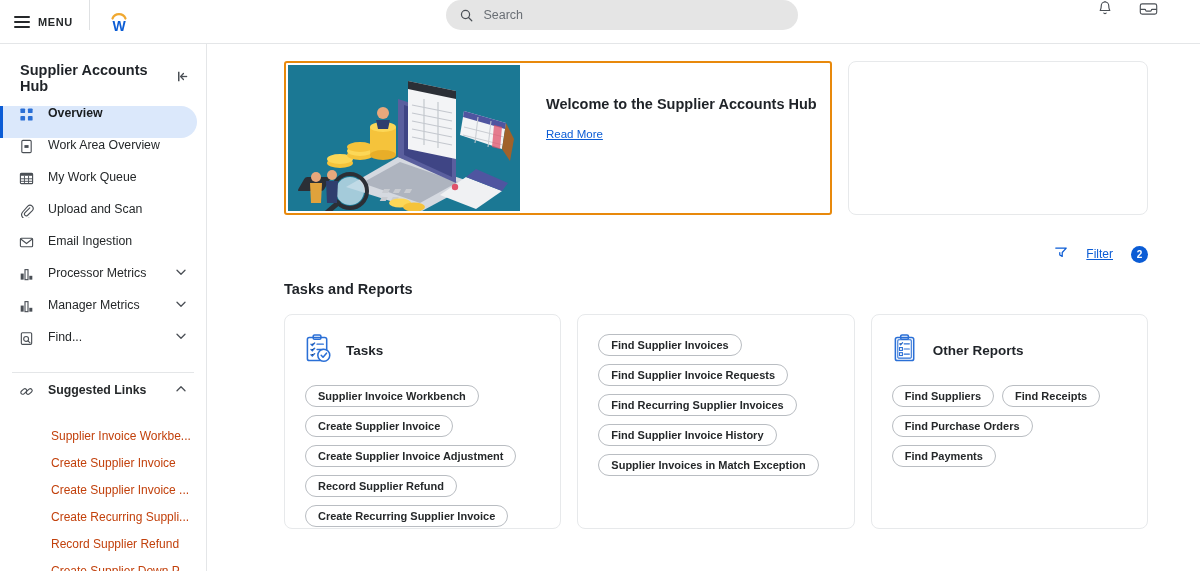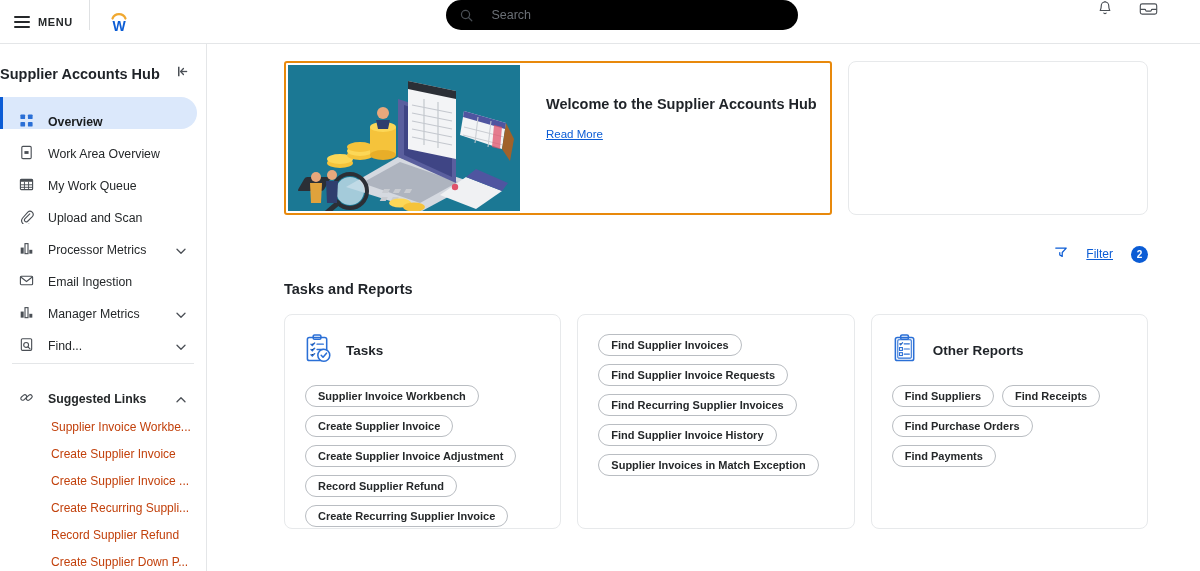--- a/index.html
+++ b/index.html
@@ -30,47 +30,47 @@
     color: #25282a;
   }
   .topbar-divider { width: 1px; height: 30px; background: #dfe1e3; }
   .logo-wrap {
     width: 58px; height: 44px; display: flex;
     align-items: center; justify-content: center; cursor: pointer;
   }
   .search-wrap { flex: 1; display: flex; justify-content: center; }
   .search-box {
     width: 352px; height: 30px; border-radius: 16px;
-    background: #000000; display: flex; align-items: center;
-    padding: 0 14px; gap: 18px; cursor: text;
+    background: #e5e5e5; display: flex; align-items: center;
+    padding: 0 14px; gap: 10px; cursor: text;
   }
   .search-text { font-size: 12.5px; color: #6a6f75; }
   .topbar-right {
     display: flex; align-items: center; gap: 26px;
     padding-right: 42px;
   }
   .icon-btn { cursor: pointer; display: flex; align-items: center; }
 
   
   .sidebar {
     position: absolute; top: 44px; left: 0;
     width: 207px; height: 527px;
     background: #ffffff;
     border-right: 1px solid #e4e6e8;
     overflow: hidden;
   }
   .sb-header {
     display: flex; align-items: center; justify-content: space-between;
-    padding: 18px 14px 12px 0;
+    padding: 18px 14px 12px 20px;
   }
   .sb-title { font-size: 14.5px; font-weight: bold; color: #1f2328; }
   .sb-collapse { cursor: pointer; padding: 2px; }
 
   .sb-item {
-    display: flex; align-items: flex-end; gap: 13px;
+    display: flex; align-items: flex-start; gap: 13px;
     height: 32px; margin: 0 9px 0 0;
     padding-left: 18px;
     border-radius: 0 16px 16px 0;
     cursor: pointer; position: relative;
   }
   .sb-item.active { background: #dbe8fb; }
   .sb-item.active::before {
     content: ""; position: absolute; left: 0; top: 0;
     width: 3px; height: 32px; background: #0b5cd5;
   }
@@ -250,41 +250,41 @@
       <svg width="15" height="15" viewBox="0 0 16 16">
         <path d="M11.5 5.2 6.2 10.5a2 2 0 0 0 2.8 2.8l5.2-5.2a3.4 3.4 0 0 0-4.8-4.8L3.9 9.6a4.7 4.7 0 0 0 6.6 6.6" fill="none" stroke="#4a4f55" stroke-width="1.2" stroke-linecap="round"></path>
       </svg>
     </span>
     <span class="sb-label">Upload and Scan</span>
   </div>
 
   <div class="sb-item">
     <span class="sb-ico">
       <svg width="15" height="15" viewBox="0 0 16 16">
+        <rect x="1.5" y="3.5" width="13" height="9" rx="1" fill="none" stroke="#4a4f55" stroke-width="1.2"></rect>
+        <polyline points="1.5,4 8,9 14.5,4" fill="none" stroke="#4a4f55" stroke-width="1.2"></polyline>
+      </svg>
+    </span>
+    <span class="sb-label">Email Ingestion</span>
+  </div>
+
+  <div class="sb-item">
+    <span class="sb-ico">
+      <svg width="15" height="15" viewBox="0 0 16 16">
         <rect x="1.8" y="7" width="3.2" height="6.5" fill="#4a4f55"></rect>
         <rect x="6.4" y="2.8" width="3.2" height="10.7" fill="none" stroke="#4a4f55" stroke-width="1.2"></rect>
         <rect x="11" y="9.4" width="3.2" height="4.1" fill="#4a4f55"></rect>
       </svg>
     </span>
     <span class="sb-label">Processor Metrics</span>
     <span class="sb-chev">
       <svg width="12" height="12" viewBox="0 0 12 12">
           <polyline points="2,4.2 6,8.2 10,4.2" fill="none" stroke="#4a4f55" stroke-width="1.3" stroke-linecap="round" stroke-linejoin="round"></polyline>
         </svg>
     </span>
-  </div>
-
-  <div class="sb-item">
-    <span class="sb-ico">
-      <svg width="15" height="15" viewBox="0 0 16 16">
-        <rect x="1.5" y="3.5" width="13" height="9" rx="1" fill="none" stroke="#4a4f55" stroke-width="1.2"></rect>
-        <polyline points="1.5,4 8,9 14.5,4" fill="none" stroke="#4a4f55" stroke-width="1.2"></polyline>
-      </svg>
-    </span>
-    <span class="sb-label">Email Ingestion</span>
   </div>
 
   <div class="sb-item">
     <span class="sb-ico">
       <svg width="15" height="15" viewBox="0 0 16 16">
         <rect x="1.8" y="7" width="3.2" height="6.5" fill="#4a4f55"></rect>
         <rect x="6.4" y="2.8" width="3.2" height="10.7" fill="none" stroke="#4a4f55" stroke-width="1.2"></rect>
         <rect x="11" y="9.4" width="3.2" height="4.1" fill="#4a4f55"></rect>
       </svg>
     </span>

